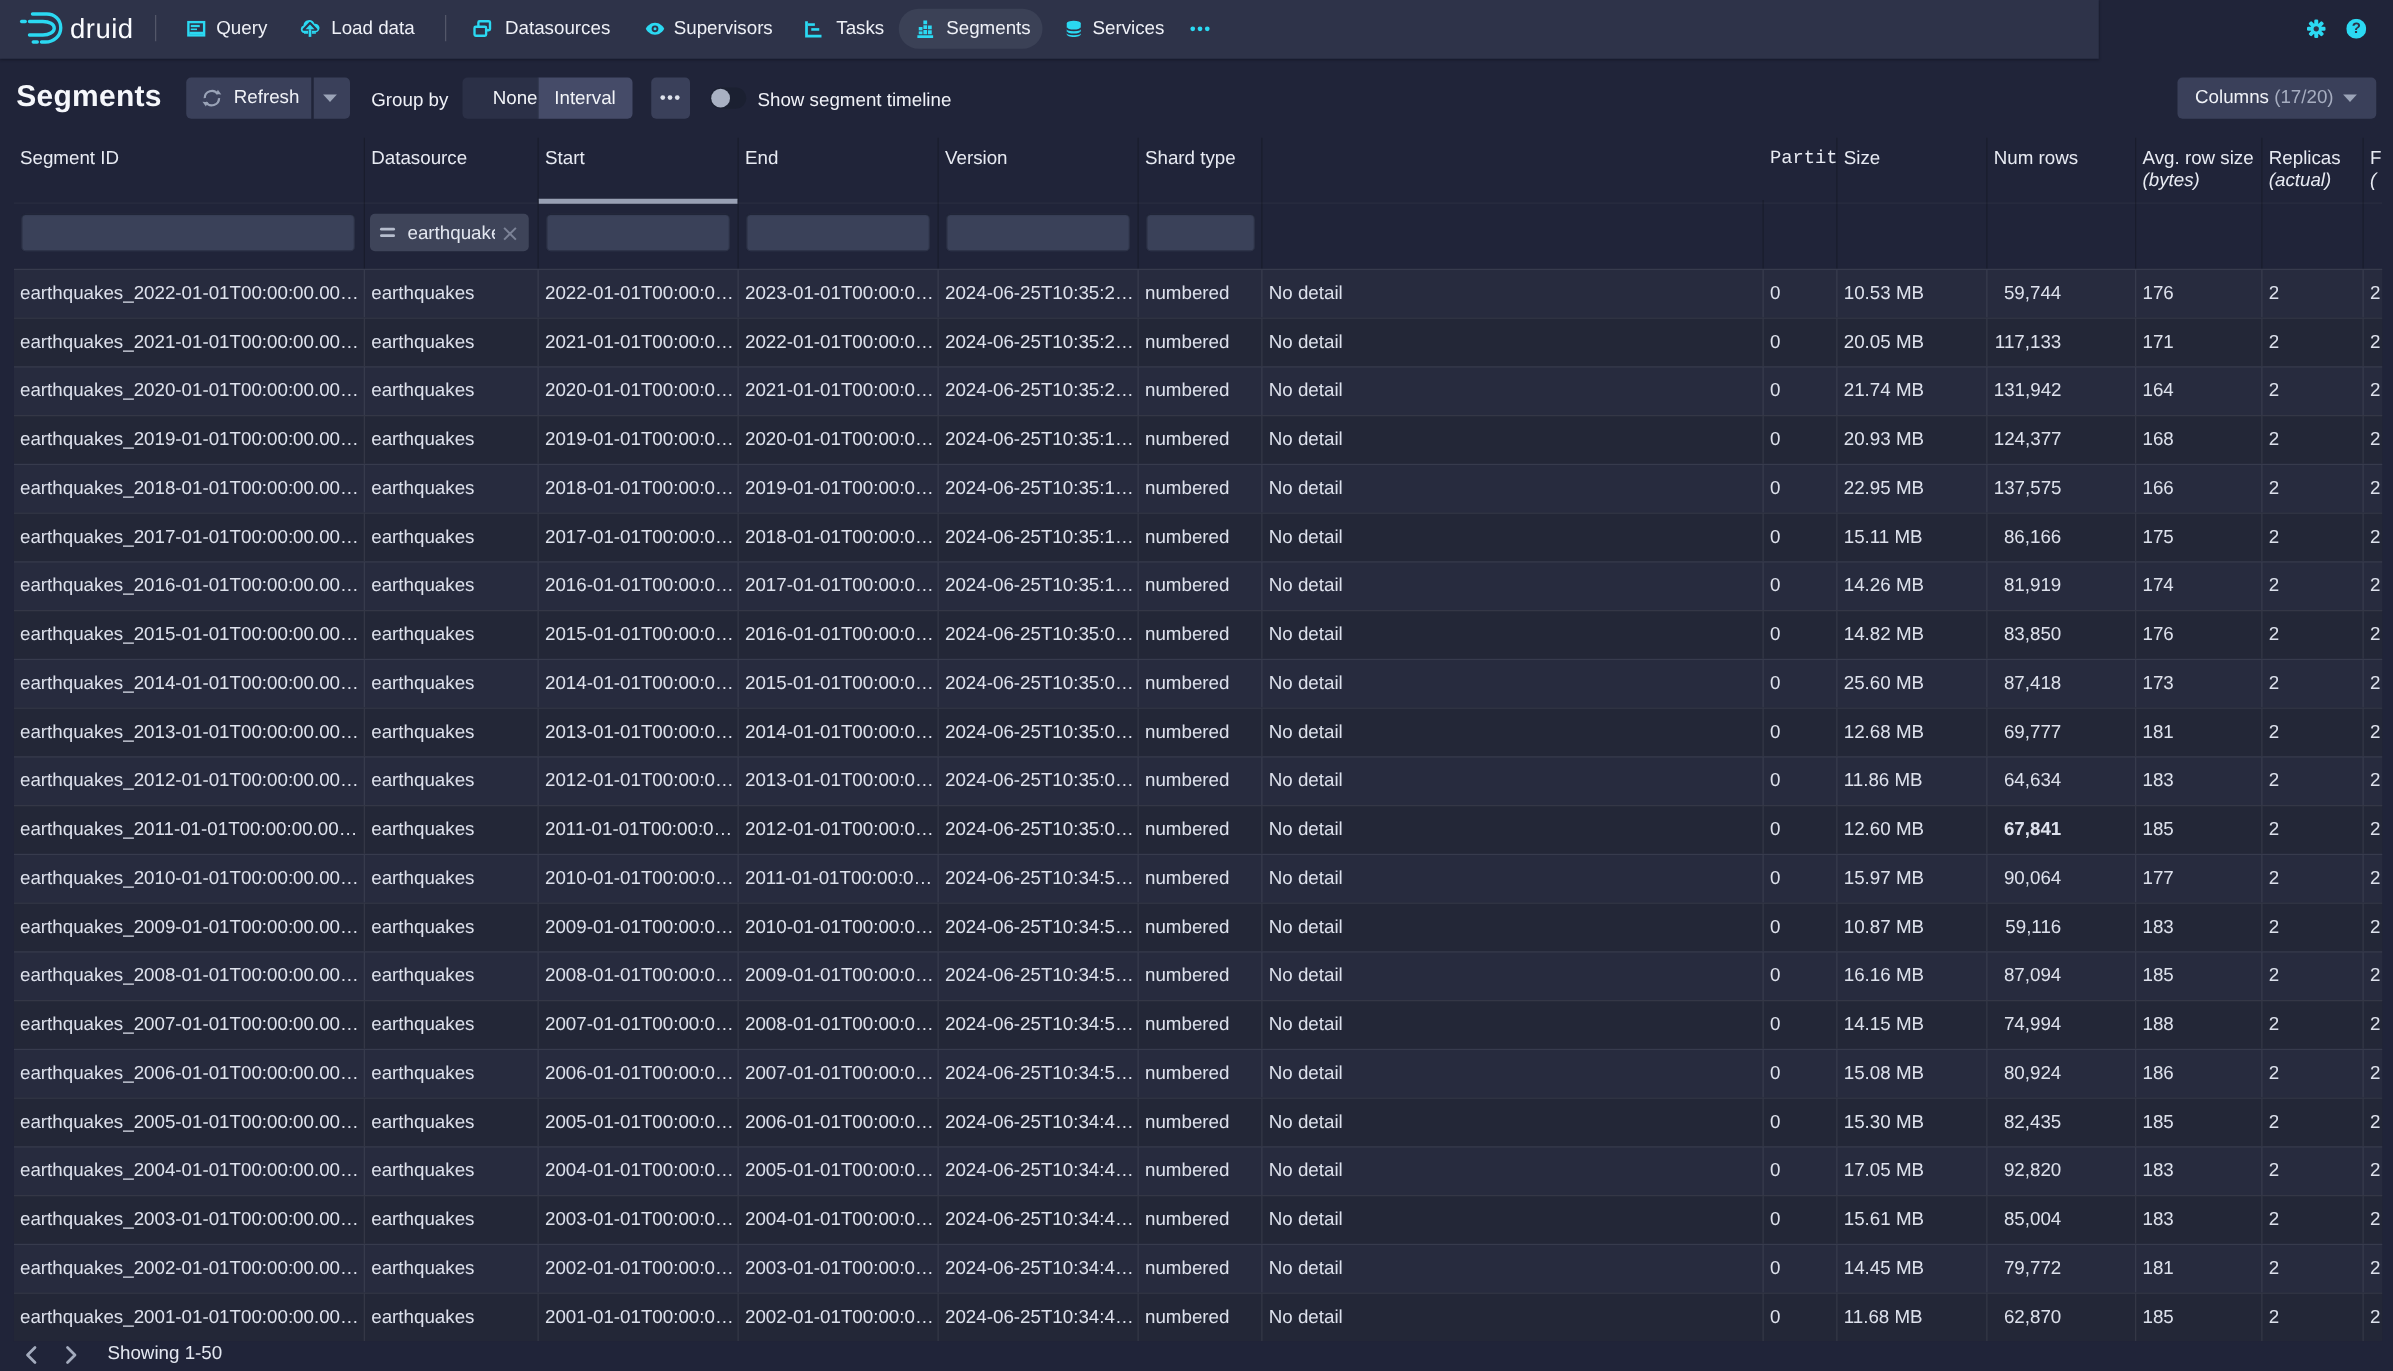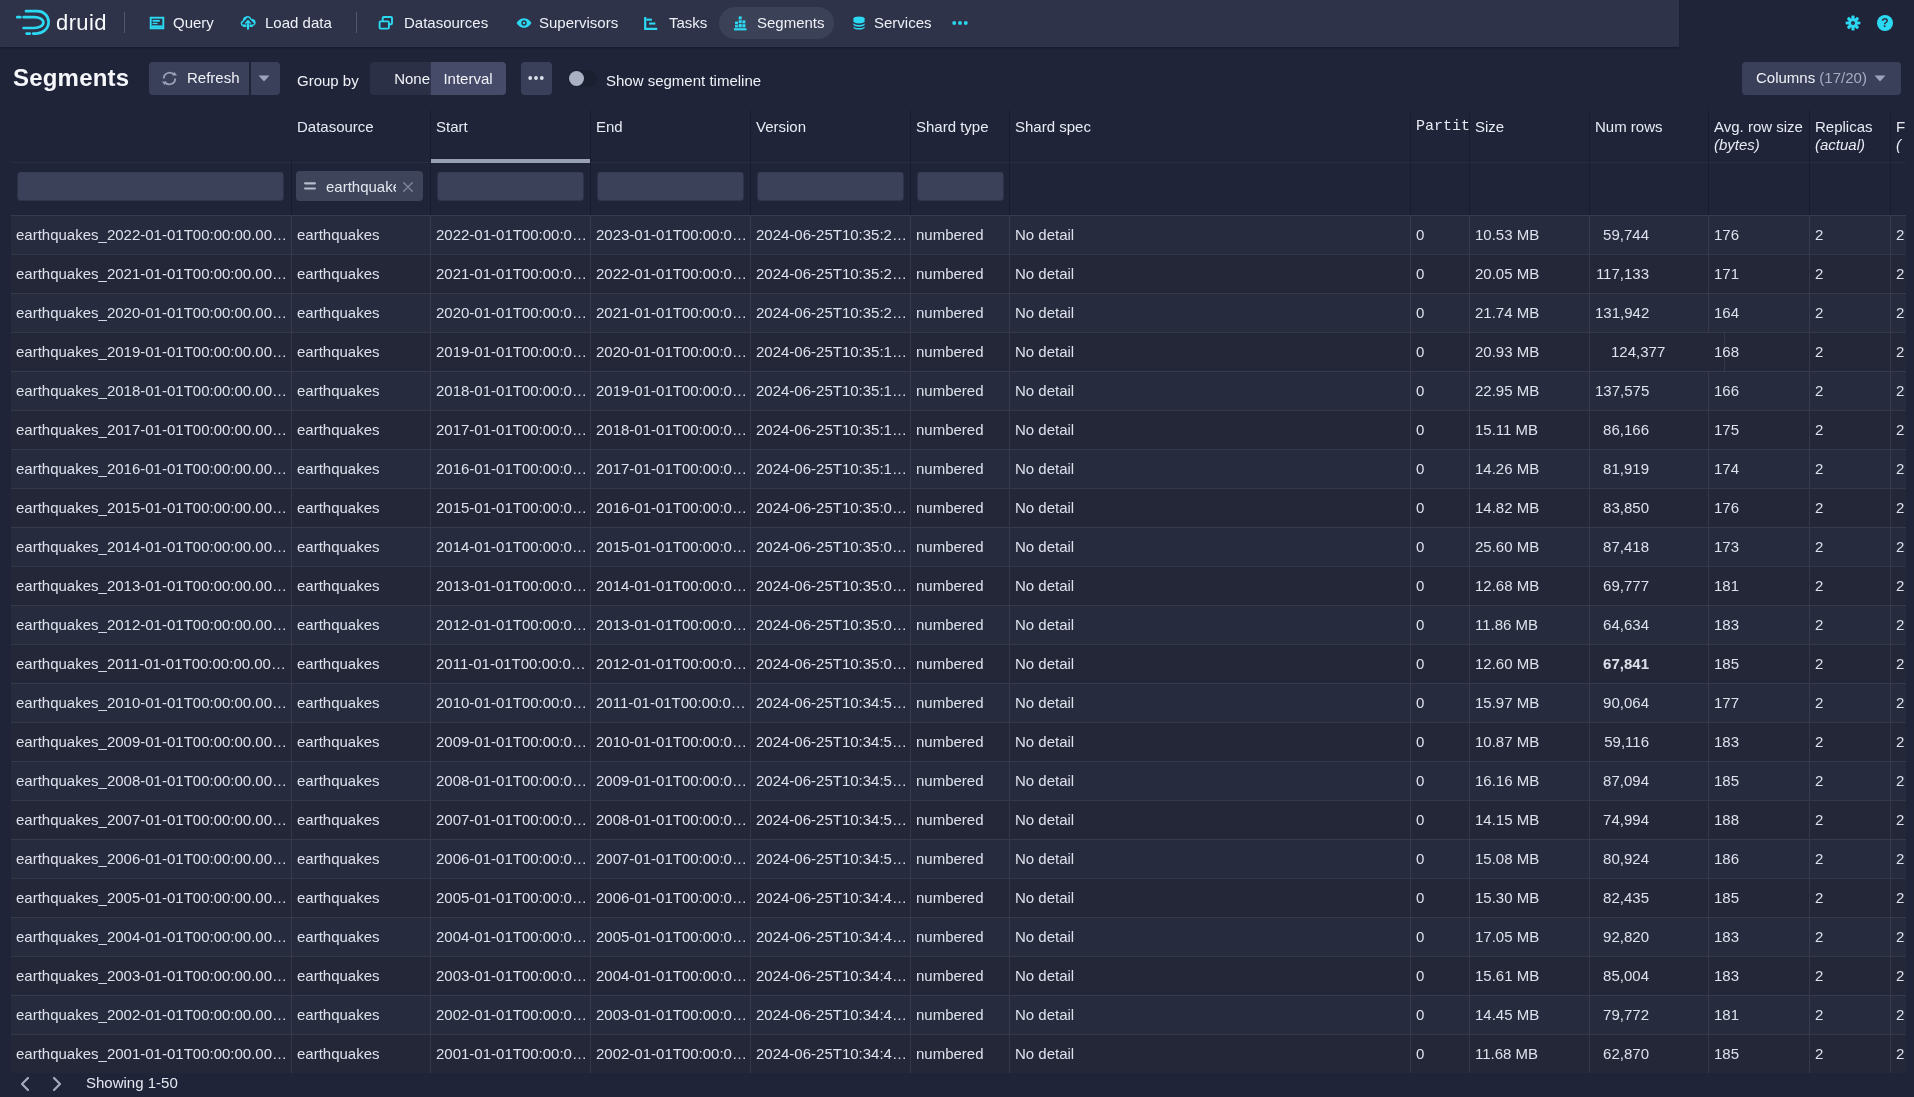--- a/index.html
+++ b/index.html
@@ -135,26 +135,26 @@
   </svg>
 <div class="abs" style="left:568px;top:70px;width:29px;height:17px;border-radius:9px;background:#1b2031"></div>
 <div class="abs" style="left:569px;top:71px;width:15px;height:15px;border-radius:50%;background:#a9b1c3"></div>
 <span class="lbl" style="left:606px">Show segment timeline</span>
 <div class="btn" style="left:1742px;width:159px"></div>
 <span class="abs" style="left:1756px;top:69px;font-size:15px;color:#f0f2f7">Columns <span style="color:#a6adc0">(17/20)</span></span>
 <svg class="abs" style="left:1874px;top:75px" width="12" height="7" viewBox="0 0 12 7">
     <polygon points="0.5,0.5 11.5,0.5 6,6.5" fill="#9ba4b8"></polygon>
   </svg>
 <div class="table">
+<div class="hcell" style="left:0px;width:281px;">Segment ID</div>
 <div class="hcell" style="left:281px;width:139px;">Datasource</div>
 <div class="hcell" style="left:420px;width:160px;">Start</div>
 <div class="hcell" style="left:580px;width:160px;">End</div>
 <div class="hcell" style="left:740px;width:160px;">Version</div>
 <div class="hcell" style="left:900px;width:99px;">Shard type</div>
-<div class="hcell" style="left:999px;width:401px;">Shard spec</div>
 <div class="hcell" style="left:1400px;width:59px;font-family:Liberation Mono, monospace;">Partit…</div>
 <div class="hcell" style="left:1459px;width:120px;">Size</div>
 <div class="hcell" style="left:1579px;width:119px;">Num rows</div>
 <div class="hcell" style="left:1698px;width:101px;">Avg. row size<br><i>(bytes)</i></div>
 <div class="hcell" style="left:1799px;width:81px;">Replicas<br><i>(actual)</i></div>
 <div class="hcell" style="left:1880px;width:15px;border-right:none;">F<br><i>(</i></div>
 <div class="abs" style="left:420px;top:49px;width:159px;height:3.5px;background:#98a0b4"></div>
 <div class="abs" style="left:0;top:52px;width:1895px;height:1px;background:rgba(255,255,255,0.04)"></div>
 <div class="fcell" style="left:0px;width:281px;"></div>
 <div class="fcell" style="left:281px;width:139px;"></div>
@@ -231,21 +231,21 @@
 <div class="row even" style="top:222px">
 <div class="cell" style="left:0px;width:281px;">earthquakes_2019-01-01T00:00:00.000Z_2020-01-01T00:00:00.000Z_2024-06-25T10:35:25.638Z</div>
 <div class="cell" style="left:281px;width:139px;">earthquakes</div>
 <div class="cell" style="left:420px;width:160px;">2019-01-01T00:00:0…</div>
 <div class="cell" style="left:580px;width:160px;">2020-01-01T00:00:0…</div>
 <div class="cell" style="left:740px;width:160px;">2024-06-25T10:35:1…</div>
 <div class="cell" style="left:900px;width:99px;">numbered</div>
 <div class="cell" style="left:999px;width:401px;">No detail</div>
 <div class="cell" style="left:1400px;width:59px;">0</div>
 <div class="cell" style="left:1459px;width:120px;">20.93 MB</div>
-<div class="cell" style="left:1579px;width:119px;margin-left:16px;"><span class="num">124,377</span></div>
+<div class="cell" style="left:1579px;width:119px;"><span class="num">124,377</span></div>
 <div class="cell" style="left:1698px;width:101px;">168</div>
 <div class="cell" style="left:1799px;width:81px;">2</div>
 <div class="cell" style="left:1880px;width:15px;border-right:none;">2</div>
 </div>
 <div class="row odd" style="top:261px">
 <div class="cell" style="left:0px;width:281px;">earthquakes_2018-01-01T00:00:00.000Z_2019-01-01T00:00:00.000Z_2024-06-25T10:35:25.638Z</div>
 <div class="cell" style="left:281px;width:139px;">earthquakes</div>
 <div class="cell" style="left:420px;width:160px;">2018-01-01T00:00:0…</div>
 <div class="cell" style="left:580px;width:160px;">2019-01-01T00:00:0…</div>
 <div class="cell" style="left:740px;width:160px;">2024-06-25T10:35:1…</div>

